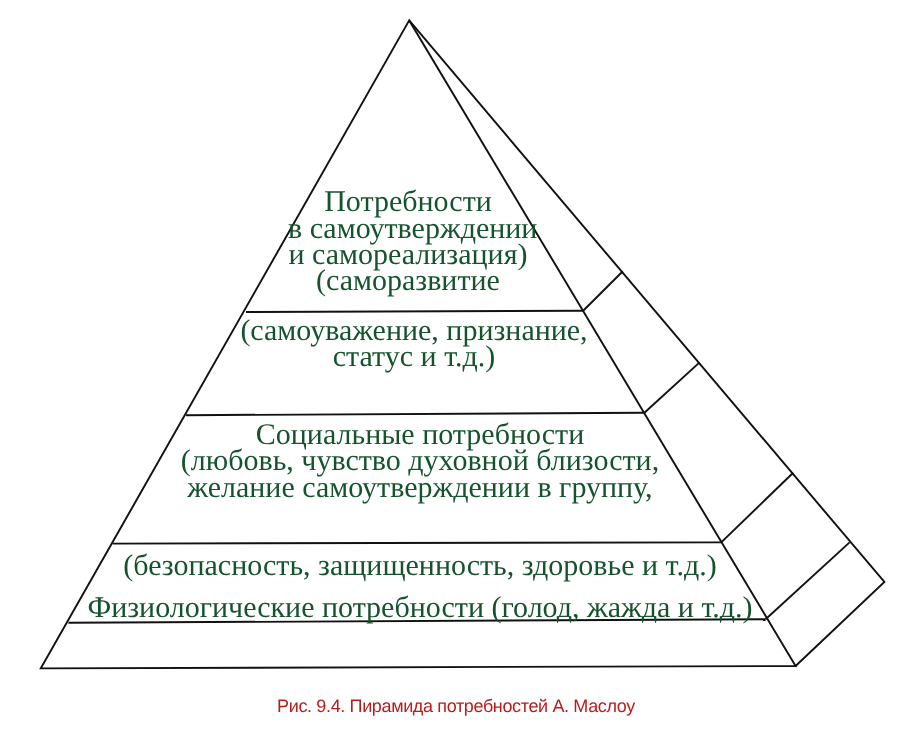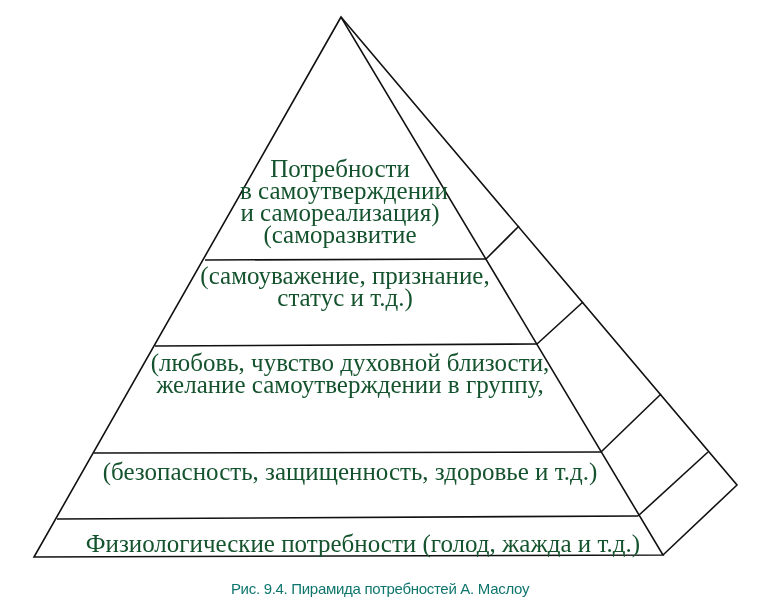--- a/index.html
+++ b/index.html
@@ -1,20 +1,20 @@
 <!DOCTYPE html>
 <html><head>
 <meta charset="utf-8">
 <style>
   html, body { margin: 0; padding: 0; background: #ffffff; }
   body { width: 760px; height: 613px; position: relative; overflow: hidden; font-family: "Liberation Serif", "DejaVu Serif", serif; color: #111; }
   svg.pyr { position: absolute; left: 0; top: 0; }
   .lbl { position: absolute; text-align: center; font-size: 25px; line-height: 22px; color: #14532d; }
   .lbl div { white-space: nowrap; }
-  .caption { position: absolute; left: 0; width: 760px; top: 580px; text-align: center; font-family: "Liberation Sans", "DejaVu Sans", sans-serif; font-size: 15px; letter-spacing: -0.3px; color: #0f766e; }
+  .caption { position: absolute; left: 0; width: 760px; top: 580px; text-align: center; font-family: "Liberation Sans", "DejaVu Sans", sans-serif; font-size: 15px; letter-spacing: -0.3px; color: #b91c1c; }
 </style>
 </head>
 <body>
 
 <svg class="pyr" width="760" height="613" viewBox="0 0 760 613">
   <g fill="none" stroke="#111" stroke-width="1.6" stroke-linejoin="miter">
 
     <polygon points="341,17 34,557 663,555"></polygon>
 
     <polyline points="341,17 737,485 663,555"></polyline>
@@ -37,25 +37,26 @@
   <div>и самореализация)</div>
   <div>(саморазвитие</div>
 </div>
 
 <div class="lbl" style="left:195px; width:300px; top:265px;">
   <div>(самоуважение, признание,</div>
   <div>статус и т.д.)</div>
 </div>
 
 <div class="lbl" style="left:140px; width:420px; top:352px;">
+  <div>Социальные потребности</div>
   <div>(любовь, чувство духовной близости,</div>
   <div>желание самоутверждении в группу,</div>
 </div>
 
 <div class="lbl" style="left:100px; width:500px; top:460px; line-height:24px;">
   <div>(безопасность, защищенность, здоровье и т.д.)</div>
 </div>
 
-<div class="lbl" style="left:60px; width:580px; top:533px;text-align:right;">
+<div class="lbl" style="left:60px; width:580px; top:496px;">
   <div>Физиологические потребности (голод, жажда и т.д.)</div>
 </div>
 
 <div class="caption">Рис. 9.4. Пирамида потребностей А. Маслоу</div>
 
 </body></html>

